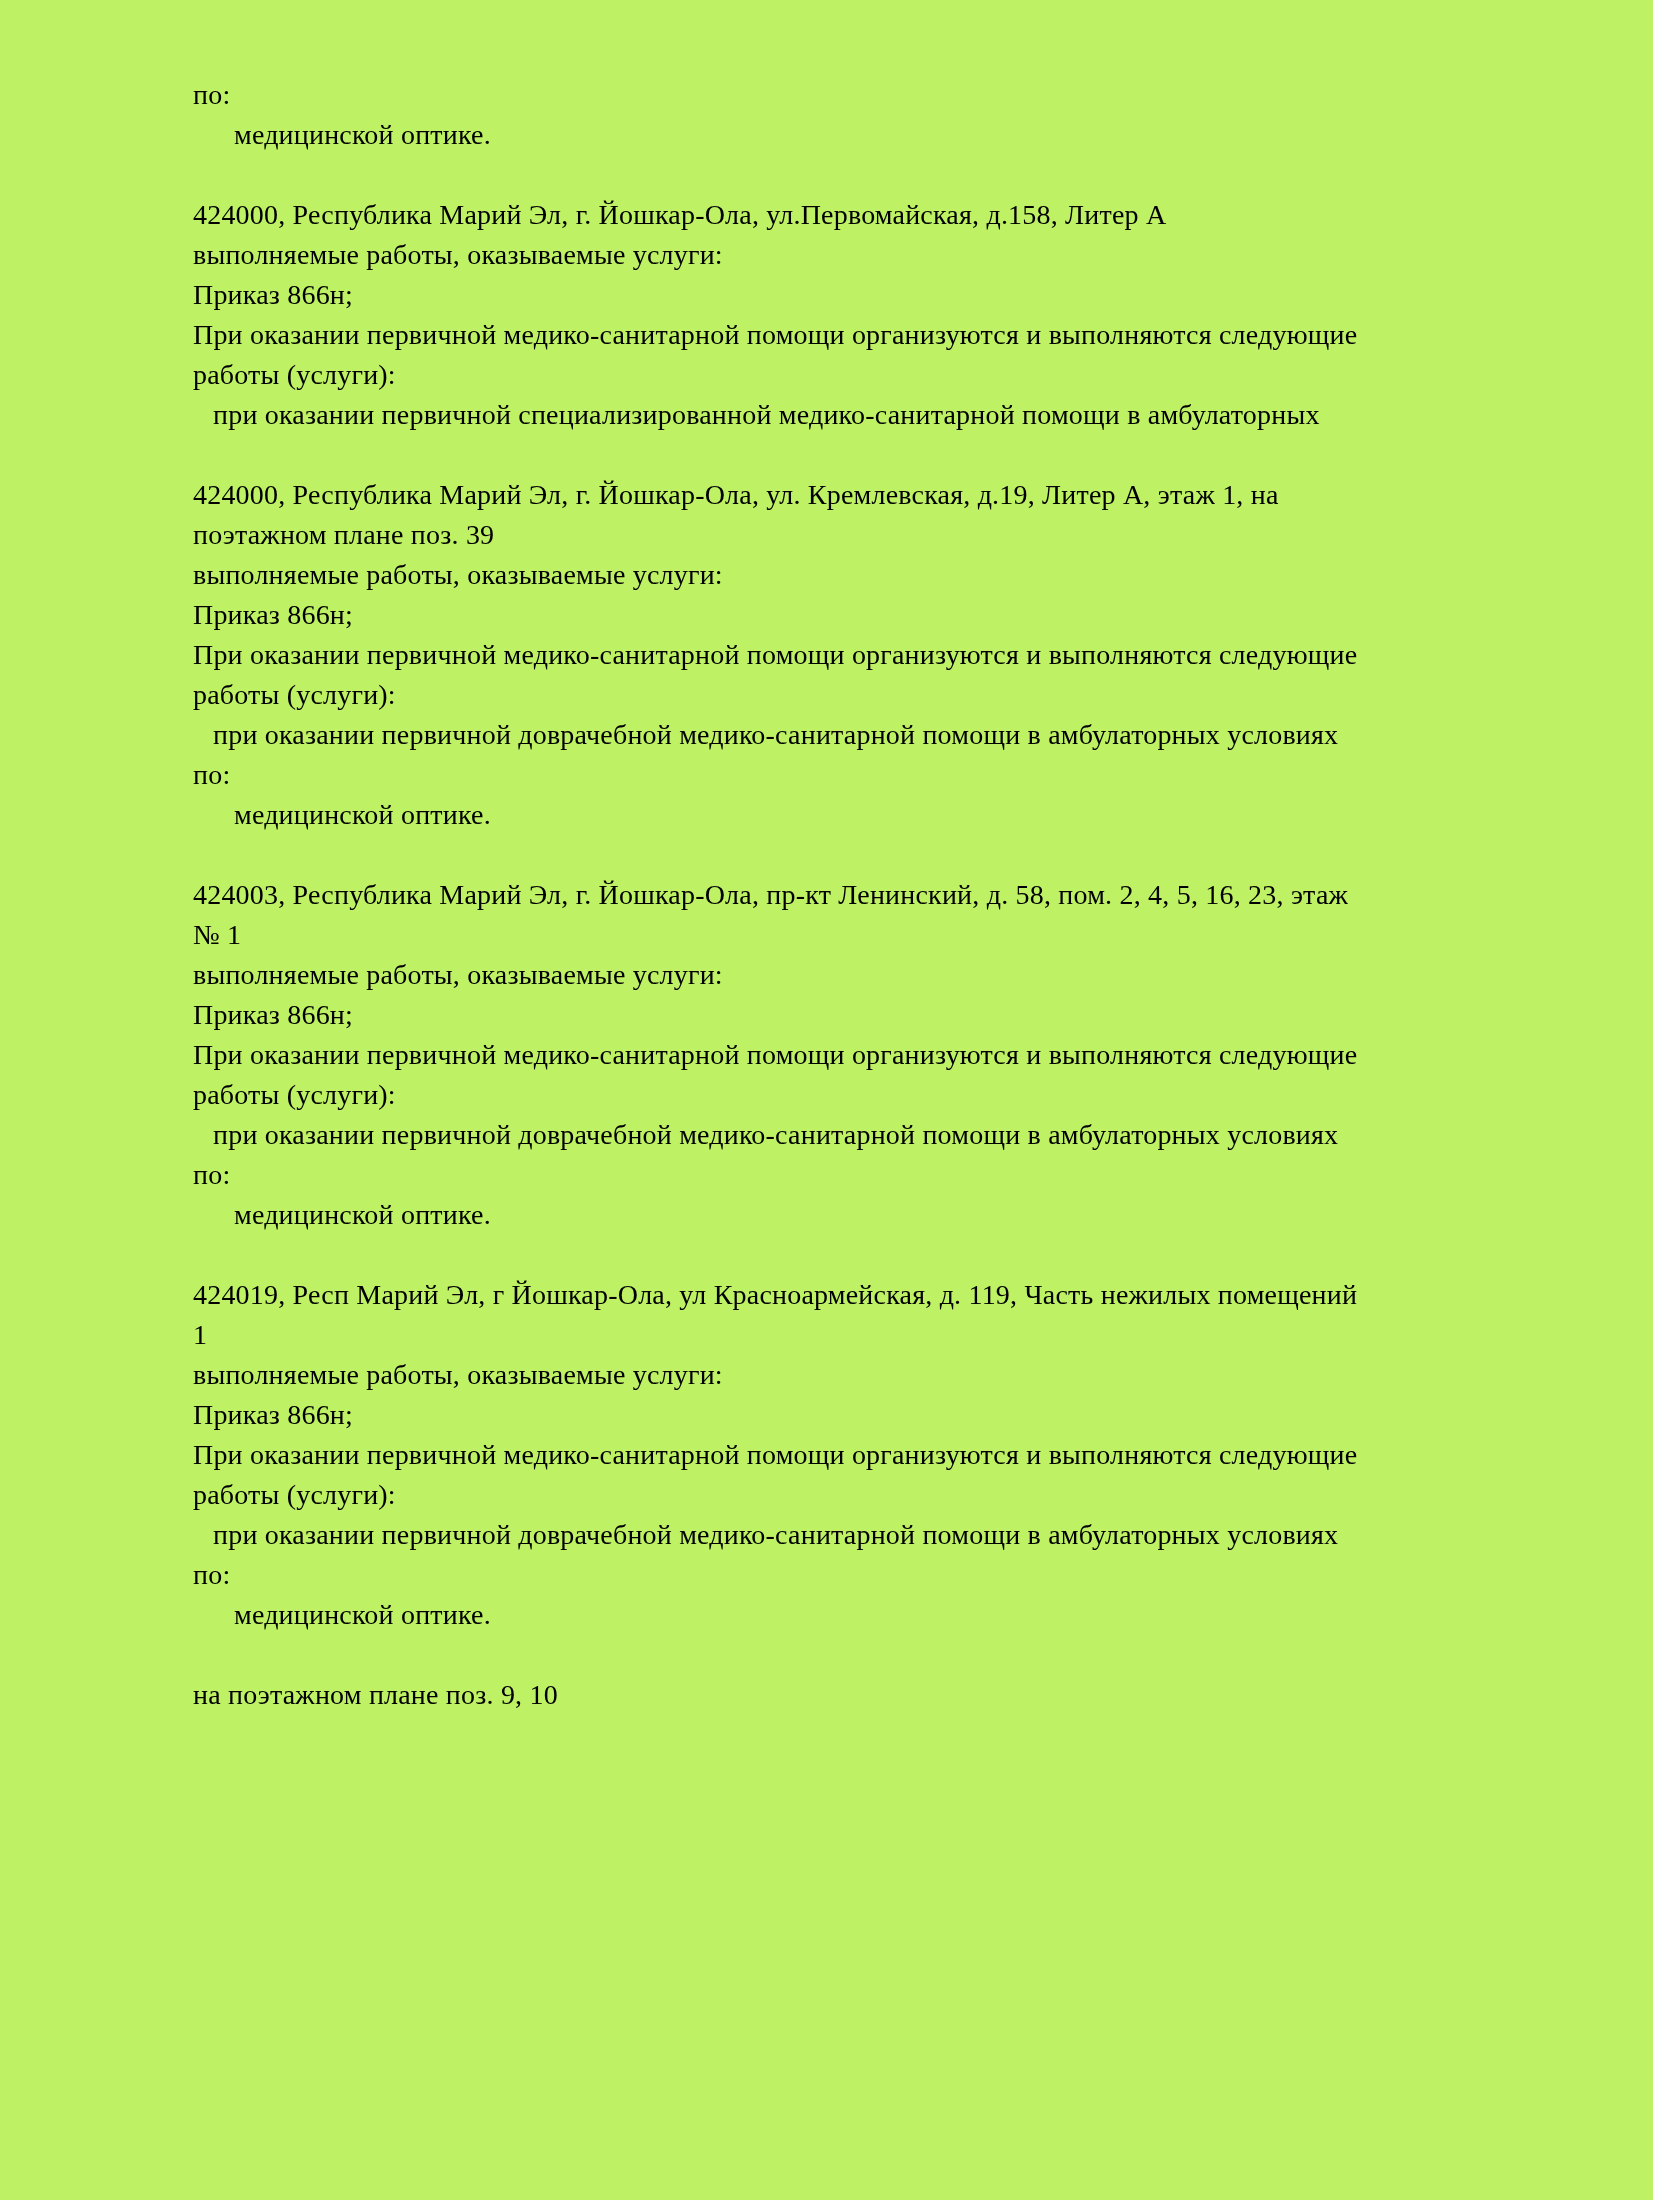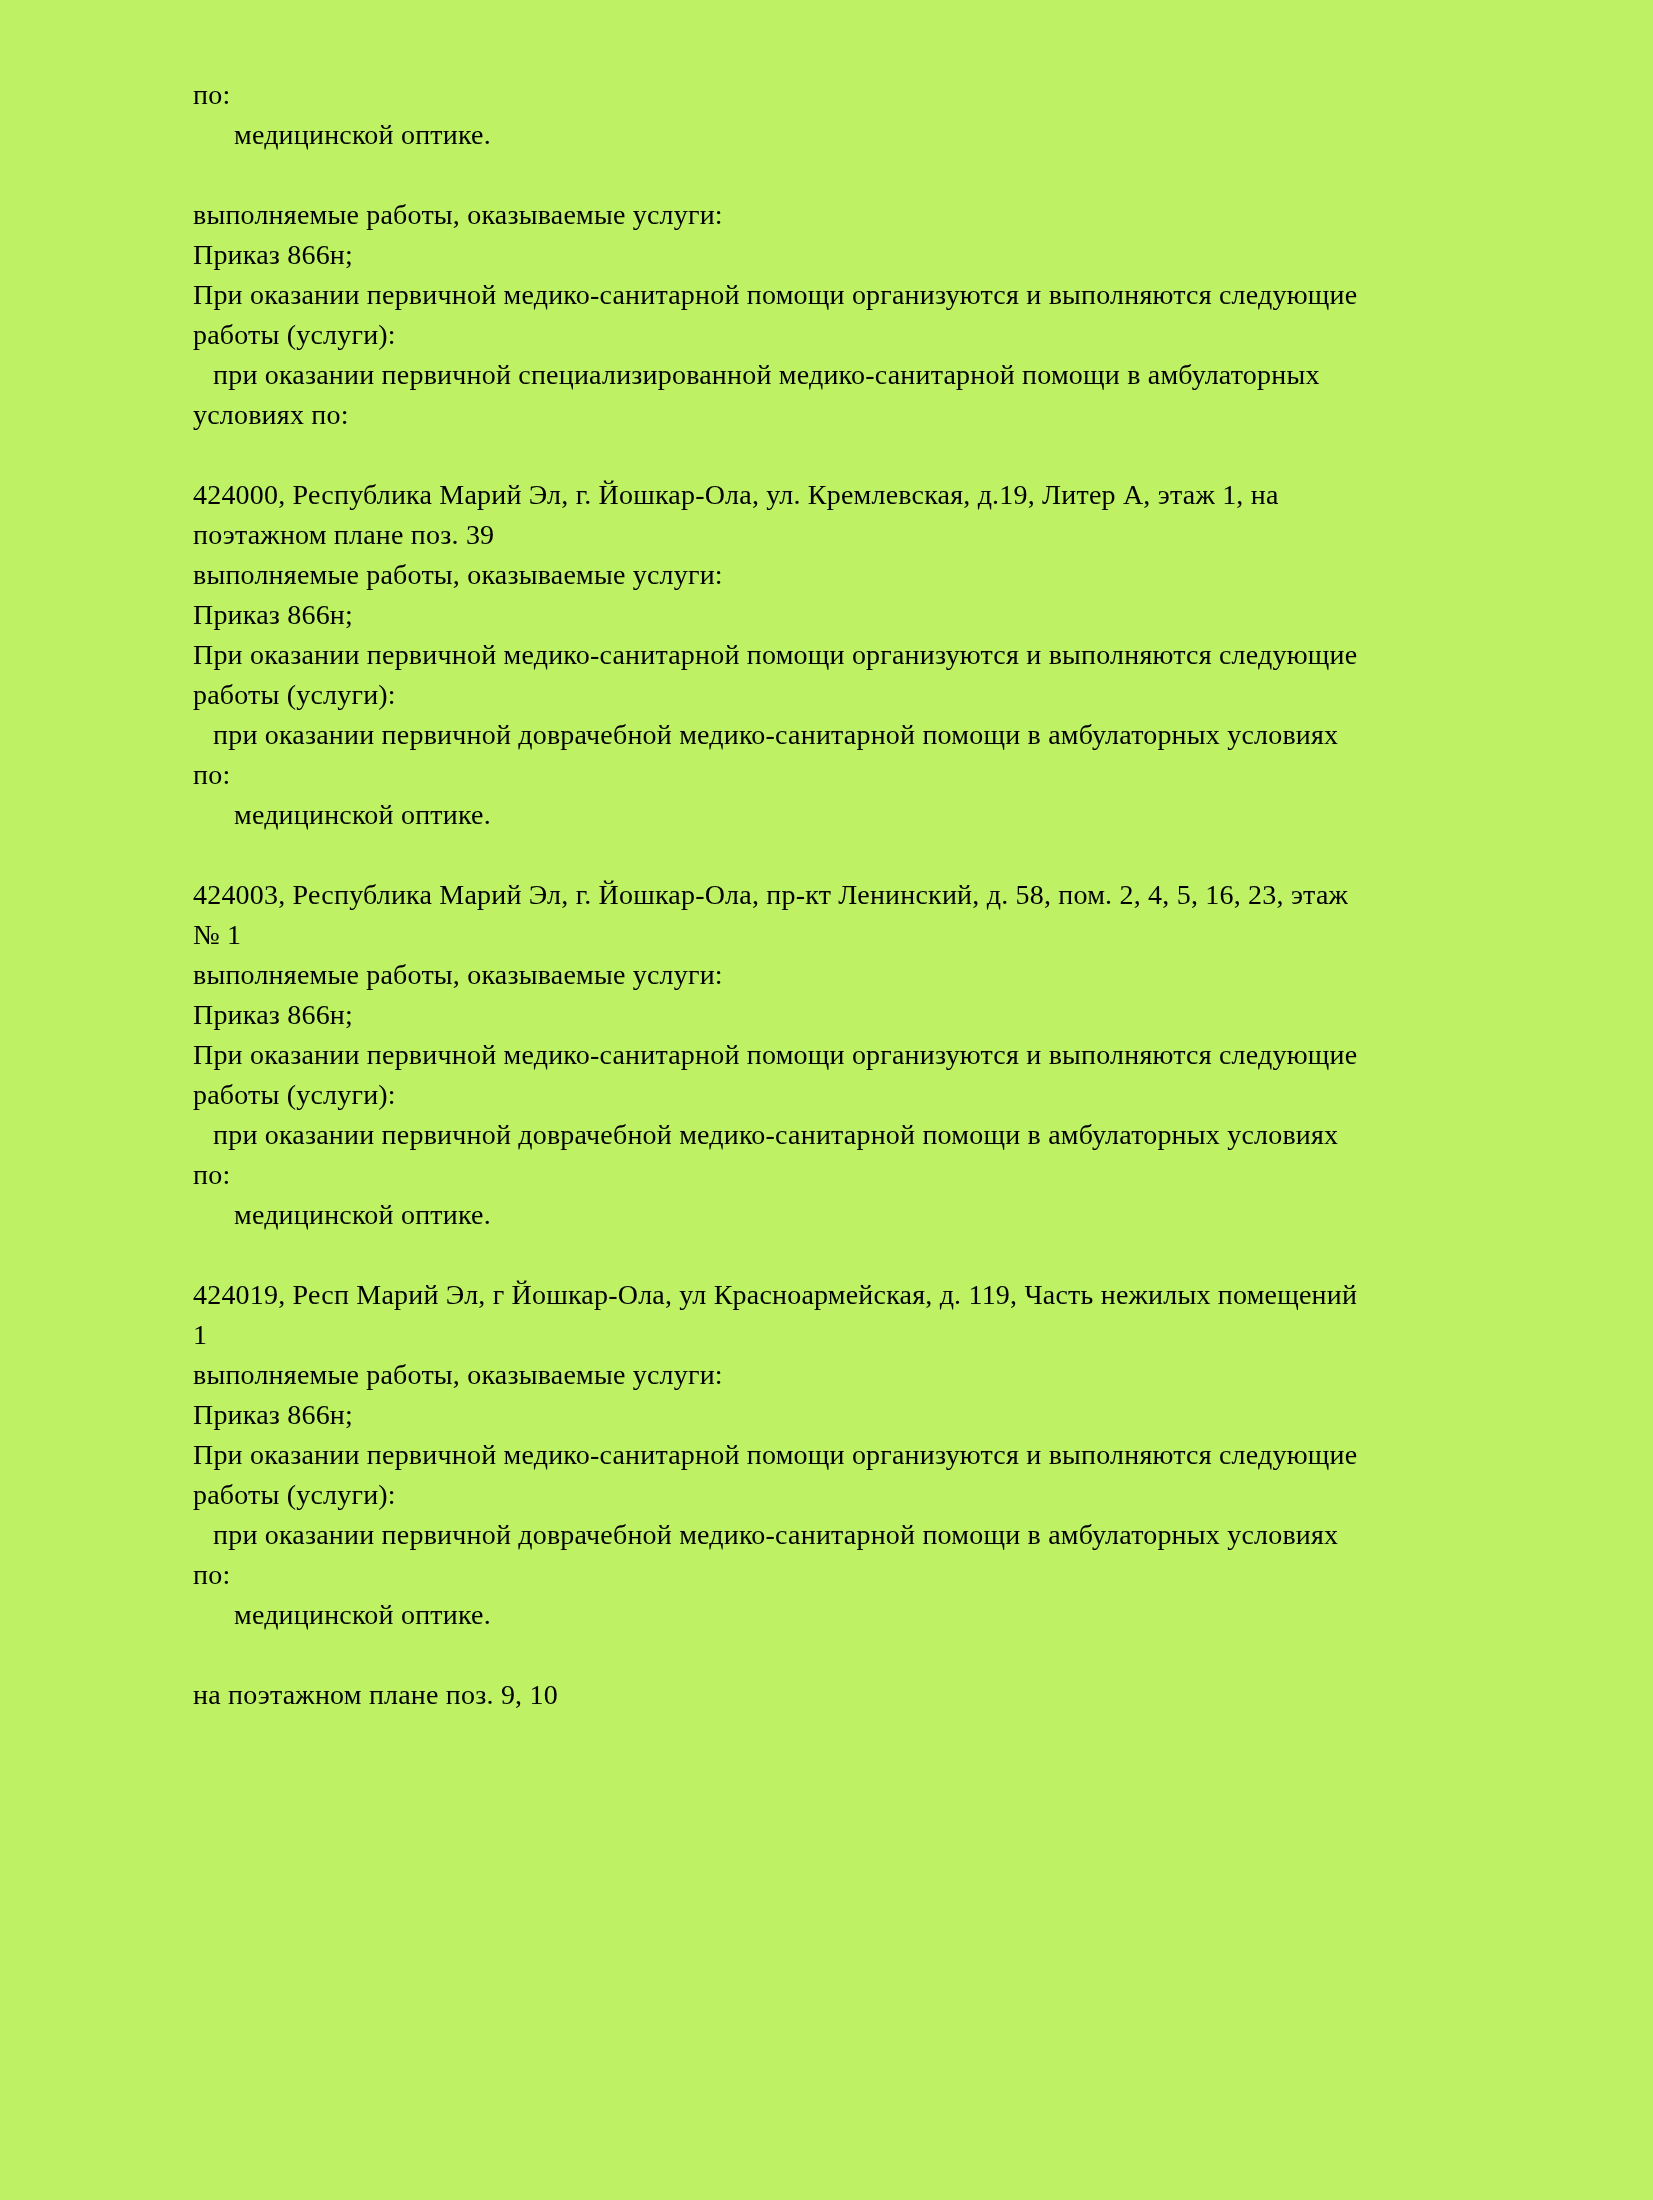--- a/index.html
+++ b/index.html
@@ -33,26 +33,26 @@
   .doc-body .ind-2 { padding-left: 41px; }
 </style>
 </head>
 <body>
 
 <div class="page">
   <div class="doc-body" id="doc-body">
       <div class="line ind-0">по:</div>
       <div class="line ind-2">медицинской оптике.</div>
       <div class="line ind-0"></div>
+      <div class="line ind-0">424000, Республика Марий Эл, г. Йошкар-Ола, ул.Первомайская, д.158, Литер А</div>
       <div class="line ind-0">выполняемые работы, оказываемые услуги:</div>
       <div class="line ind-0">Приказ 866н;</div>
       <div class="line ind-0">При оказании первичной медико-санитарной помощи организуются и выполняются следующие</div>
       <div class="line ind-0">работы (услуги):</div>
       <div class="line ind-1">при оказании первичной специализированной медико-санитарной помощи в амбулаторных</div>
-      <div class="line ind-0">условиях по:</div>
       <div class="line ind-0"></div>
       <div class="line ind-0">424000, Республика Марий Эл, г. Йошкар-Ола, ул. Кремлевская, д.19, Литер А, этаж 1, на</div>
       <div class="line ind-0">поэтажном плане поз. 39</div>
       <div class="line ind-0">выполняемые работы, оказываемые услуги:</div>
       <div class="line ind-0">Приказ 866н;</div>
       <div class="line ind-0">При оказании первичной медико-санитарной помощи организуются и выполняются следующие</div>
       <div class="line ind-0">работы (услуги):</div>
       <div class="line ind-1">при оказании первичной доврачебной медико-санитарной помощи в амбулаторных условиях</div>
       <div class="line ind-0">по:</div>
       <div class="line ind-2">медицинской оптике.</div>

